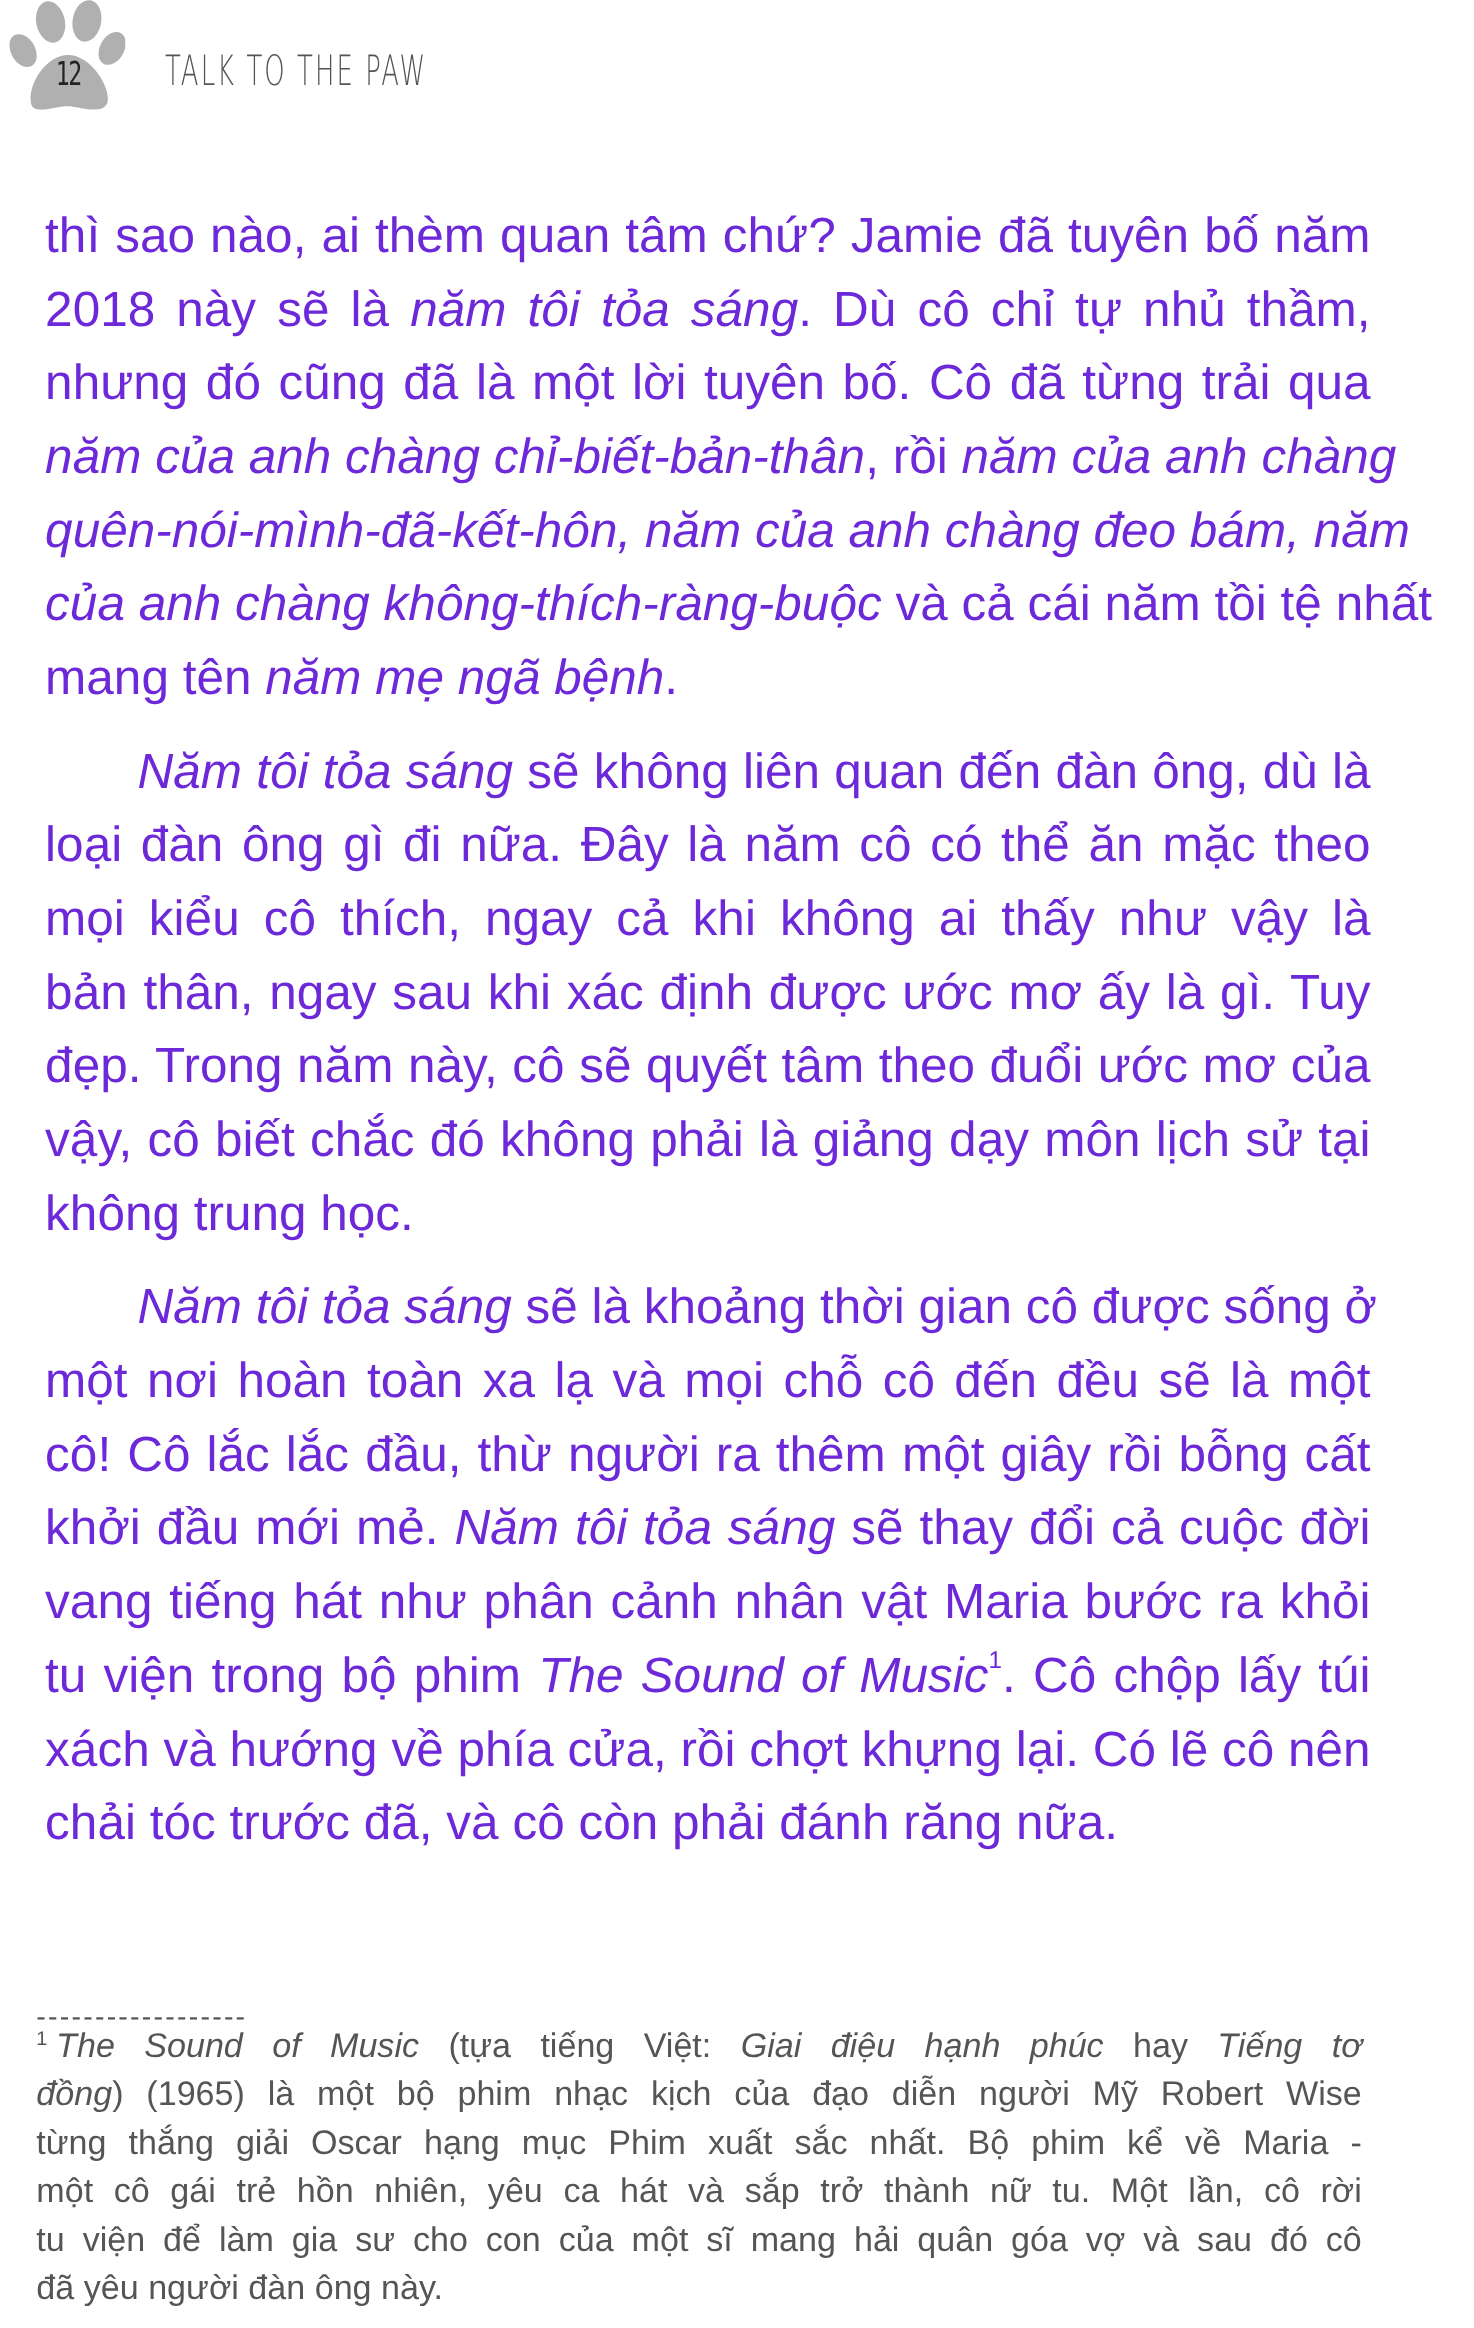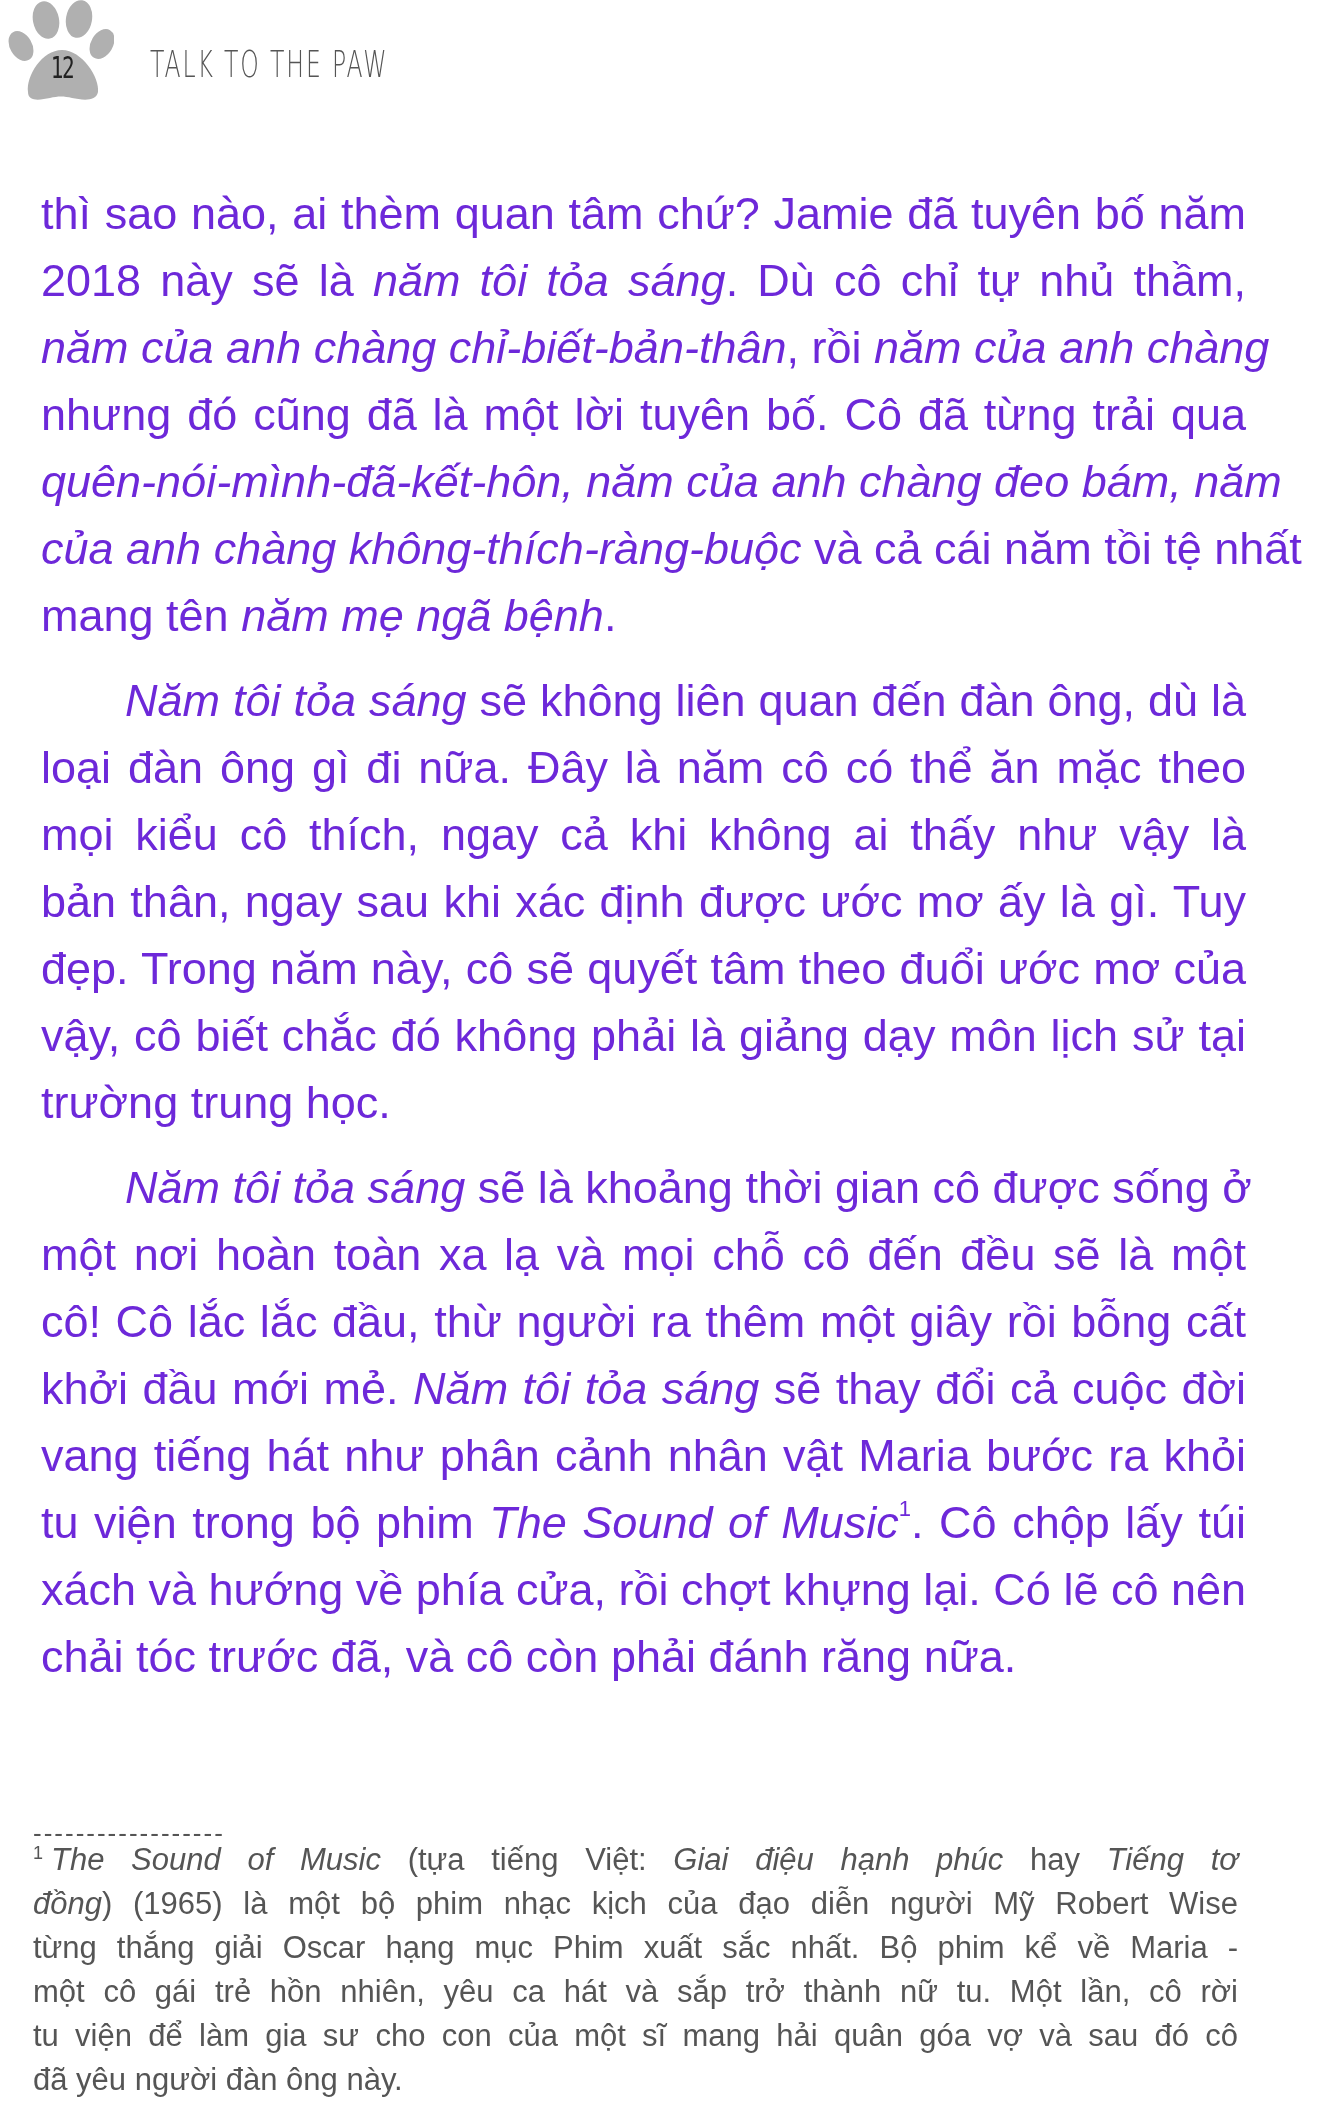--- a/index.html
+++ b/index.html
@@ -37,34 +37,34 @@
     <path d="M58 50 C78 50 96 78 94 92 C92 102 78 100 68 98 C60 96 54 96 46 98 C36 100 24 102 24 92 C22 76 38 50 58 50 Z"></path>
   </g>
 </svg>
 <div class="page-num">12</div>
 <div class="running-head">TALK TO THE PAW</div>
 
 <div class="body-text" id="body">
     <div class="para">
       <div class="line"><span>thì sao nào, ai thèm quan tâm chứ? Jamie đã tuyên bố năm</span></div>
       <div class="line"><span>2018 này sẽ là </span><i>năm tôi tỏa sáng</i><span>. Dù cô chỉ tự nhủ thầm,</span></div>
+      <div class="line"><span>nhưng đó cũng đã là một lời tuyên bố. Cô đã từng trải qua</span></div>
       <div class="line"><i>năm của anh chàng chỉ-biết-bản-thân</i><span>, rồi </span><i>năm của anh chàng</i></div>
-      <div class="line"><span>nhưng đó cũng đã là một lời tuyên bố. Cô đã từng trải qua</span></div>
       <div class="line"><i>quên-nói-mình-đã-kết-hôn, năm của anh chàng đeo bám, năm</i></div>
       <div class="line"><i>của anh chàng không-thích-ràng-buộc</i><span> và cả cái năm tồi tệ nhất</span></div>
       <div class="line last"><span>mang tên </span><i>năm mẹ ngã bệnh</i><span>.</span></div>
     </div>
     <div class="para">
       <div class="line indent"><i>Năm tôi tỏa sáng</i><span> sẽ không liên quan đến đàn ông, dù là</span></div>
       <div class="line"><span>loại đàn ông gì đi nữa. Đây là năm cô có thể ăn mặc theo</span></div>
       <div class="line"><span>mọi kiểu cô thích, ngay cả khi không ai thấy như vậy là</span></div>
       <div class="line"><span>bản thân, ngay sau khi xác định được ước mơ ấy là gì. Tuy</span></div>
       <div class="line"><span>đẹp. Trong năm này, cô sẽ quyết tâm theo đuổi ước mơ của</span></div>
       <div class="line"><span>vậy, cô biết chắc đó không phải là giảng dạy môn lịch sử tại</span></div>
-      <div class="line last"><span>trường trung học.</span></div>
+      <div class="line last"><span>không trung học.</span></div>
     </div>
     <div class="para">
       <div class="line indent"><i>Năm tôi tỏa sáng</i><span> sẽ là khoảng thời gian cô được sống ở</span></div>
       <div class="line"><span>một nơi hoàn toàn xa lạ và mọi chỗ cô đến đều sẽ là một</span></div>
       <div class="line"><span>cô! Cô lắc lắc đầu, thừ người ra thêm một giây rồi bỗng cất</span></div>
       <div class="line"><span>khởi đầu mới mẻ. </span><i>Năm tôi tỏa sáng</i><span> sẽ thay đổi cả cuộc đời</span></div>
       <div class="line"><span>vang tiếng hát như phân cảnh nhân vật Maria bước ra khỏi</span></div>
       <div class="line"><span>tu viện trong bộ phim </span><i>The Sound of Music</i><sup>1</sup><span>. Cô chộp lấy túi</span></div>
       <div class="line"><span>xách và hướng về phía cửa, rồi chợt khựng lại. Có lẽ cô nên</span></div>
       <div class="line last"><span>chải tóc trước đã, và cô còn phải đánh răng nữa.</span></div>

